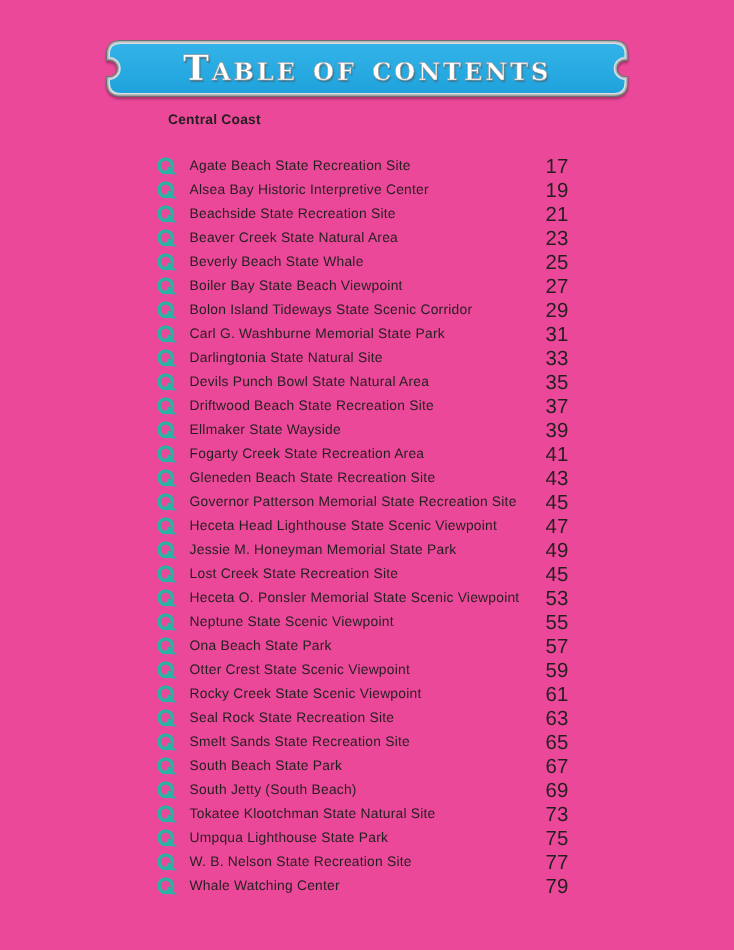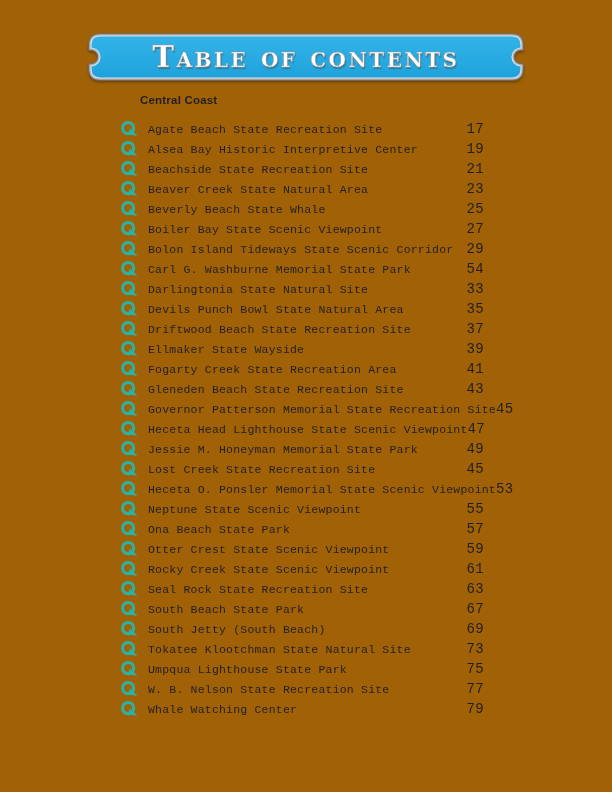--- a/index.html
+++ b/index.html
@@ -5,21 +5,21 @@
   html, body {
     margin: 0;
     padding: 0;
     background: #ffffff;
   }
   .sheet {
     position: relative;
     width: 612px;
     height: 792px;
     margin: 0 auto;
-    background: #a16207;
+    background: #ec4899;
     overflow: hidden;
     font-family: "Liberation Sans", sans-serif;
   }
 
   
   .banner {
     position: absolute;
     left: 88px;
     top: 33px;
     width: 436px;
@@ -69,23 +69,22 @@
     margin-left: 28px;
     height: 21px;
     line-height: 21px;
     font-size: 11.5px;
     font-weight: bold;
     letter-spacing: 0.2px;
     color: var(--ink);
   }
   .toc-list {
     list-style: none;
-    margin: 8px;
+    margin: 18px;
     padding: 0;
-    font-family: Liberation Mono, monospace;
   }
   .toc-row {
     display: flex;
     align-items: center;
     height: 20px;
   }
   .pin {
     flex: 0 0 18px;
     width: 18px;
     height: 16px;
@@ -94,21 +93,21 @@
   .pin svg { display: block; width: 18px; height: 16px; }
   .entry-title {
     margin-left: 10px;
     font-size: 11.5px;
     letter-spacing: 0.2px;
     color: var(--ink);
     white-space: nowrap;
   }
   .entry-page {
     margin-left: auto;
-    font-size: 14px;
+    font-size: 17px;
     letter-spacing: 0.3px;
     color: var(--ink);
   }
 </style>
 </head>
 <body>
 
 <div class="sheet">
 
   <div class="banner">
@@ -184,21 +183,21 @@
     <span class="entry-page">25</span>
   </li>
 
   <li class="toc-row">
     <span class="pin">
       <svg viewBox="0 0 20 18" aria-hidden="true">
         <circle cx="9" cy="8" r="6.3" fill="none" stroke="currentColor" stroke-width="3.4"></circle>
         <path d="M11 8.5 L19.5 16.5 L8.5 15.2 Z" fill="currentColor"></path>
       </svg>
     </span>
-    <span class="entry-title">Boiler Bay State Scenic Viewpoint</span>
+    <span class="entry-title">Boiler Bay State Beach Viewpoint</span>
     <span class="entry-page">27</span>
   </li>
 
   <li class="toc-row">
     <span class="pin">
       <svg viewBox="0 0 20 18" aria-hidden="true">
         <circle cx="9" cy="8" r="6.3" fill="none" stroke="currentColor" stroke-width="3.4"></circle>
         <path d="M11 8.5 L19.5 16.5 L8.5 15.2 Z" fill="currentColor"></path>
       </svg>
     </span>
@@ -207,21 +206,21 @@
   </li>
 
   <li class="toc-row">
     <span class="pin">
       <svg viewBox="0 0 20 18" aria-hidden="true">
         <circle cx="9" cy="8" r="6.3" fill="none" stroke="currentColor" stroke-width="3.4"></circle>
         <path d="M11 8.5 L19.5 16.5 L8.5 15.2 Z" fill="currentColor"></path>
       </svg>
     </span>
     <span class="entry-title">Carl G. Washburne Memorial State Park</span>
-    <span class="entry-page">54</span>
+    <span class="entry-page">31</span>
   </li>
 
   <li class="toc-row">
     <span class="pin">
       <svg viewBox="0 0 20 18" aria-hidden="true">
         <circle cx="9" cy="8" r="6.3" fill="none" stroke="currentColor" stroke-width="3.4"></circle>
         <path d="M11 8.5 L19.5 16.5 L8.5 15.2 Z" fill="currentColor"></path>
       </svg>
     </span>
     <span class="entry-title">Darlingtonia State Natural Site</span>
@@ -386,20 +385,30 @@
     <span class="pin">
       <svg viewBox="0 0 20 18" aria-hidden="true">
         <circle cx="9" cy="8" r="6.3" fill="none" stroke="currentColor" stroke-width="3.4"></circle>
         <path d="M11 8.5 L19.5 16.5 L8.5 15.2 Z" fill="currentColor"></path>
       </svg>
     </span>
     <span class="entry-title">Seal Rock State Recreation Site</span>
     <span class="entry-page">63</span>
   </li>
 
+  <li class="toc-row">
+    <span class="pin">
+      <svg viewBox="0 0 20 18" aria-hidden="true">
+        <circle cx="9" cy="8" r="6.3" fill="none" stroke="currentColor" stroke-width="3.4"></circle>
+        <path d="M11 8.5 L19.5 16.5 L8.5 15.2 Z" fill="currentColor"></path>
+      </svg>
+    </span>
+    <span class="entry-title">Smelt Sands State Recreation Site</span>
+    <span class="entry-page">65</span>
+  </li>
 
   <li class="toc-row">
     <span class="pin">
       <svg viewBox="0 0 20 18" aria-hidden="true">
         <circle cx="9" cy="8" r="6.3" fill="none" stroke="currentColor" stroke-width="3.4"></circle>
         <path d="M11 8.5 L19.5 16.5 L8.5 15.2 Z" fill="currentColor"></path>
       </svg>
     </span>
     <span class="entry-title">South Beach State Park</span>
     <span class="entry-page">67</span>

